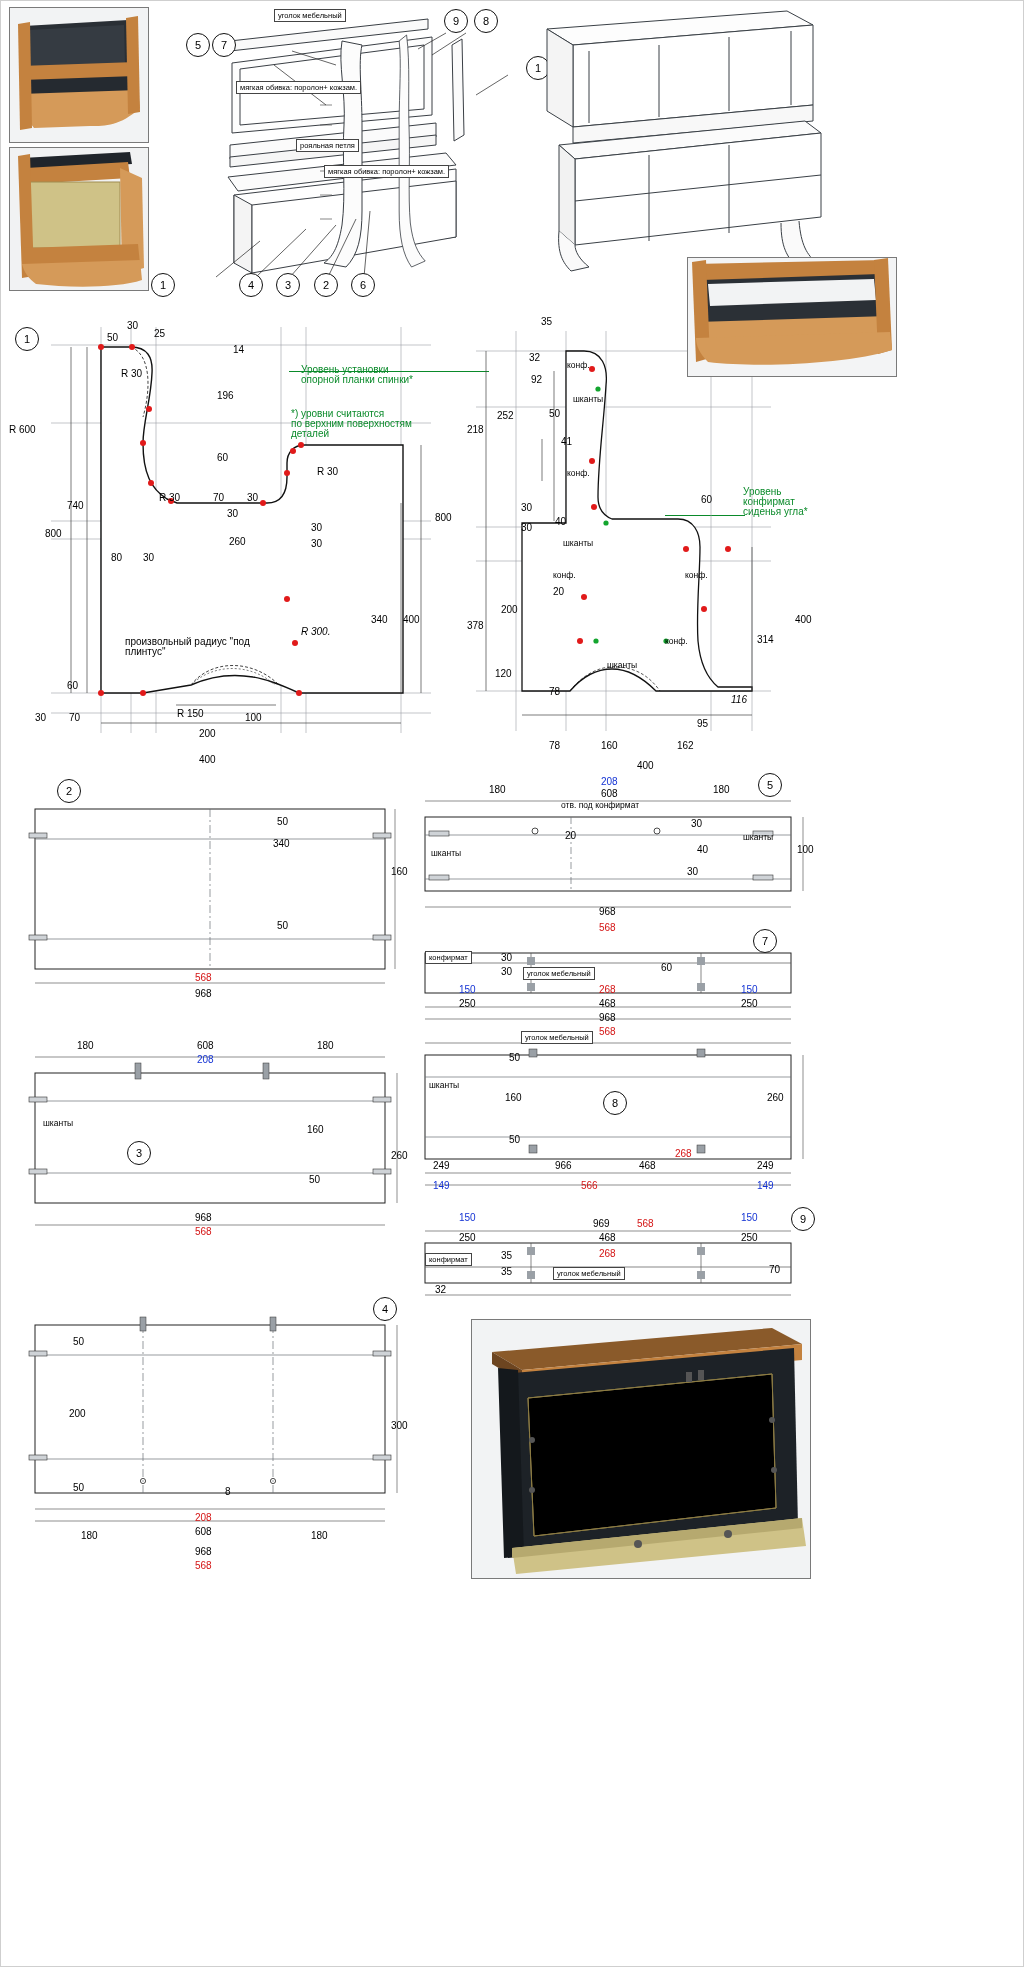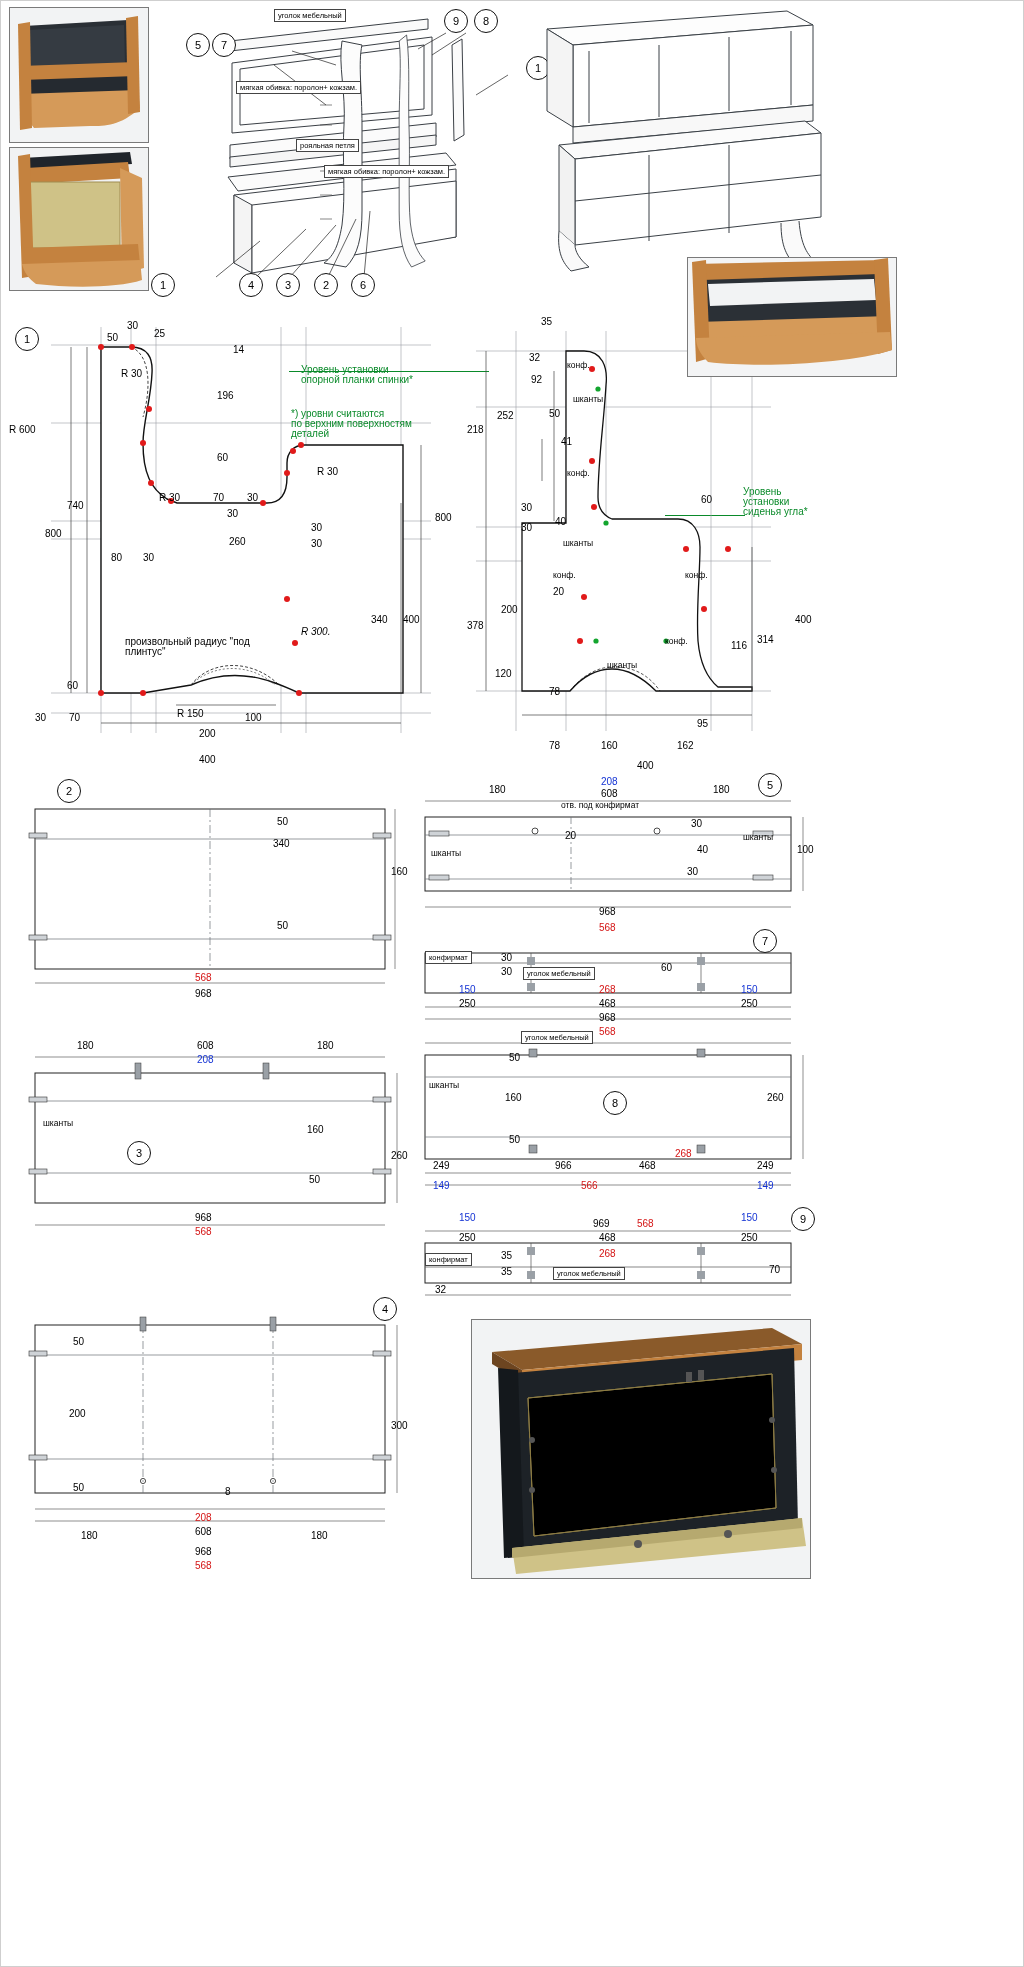--- a/index.html
+++ b/index.html
@@ -225,21 +225,21 @@
   <div class="lbl" style="left:198px;top:754px;">400</div>
   <div class="lbl" style="left:124px;top:636px;max-width:130px;white-space:normal;">произвольный радиус "под плинтус"</div>
 
   <div class="lbl green" style="left:300px;top:364px;white-space:pre;">Уровень установки
 опорной планки спинки*</div>
   <div class="lbl green" style="left:290px;top:408px;white-space:pre;">*) уровни считаются
 по верхним поверхностям
 деталей</div>
   <div class="abs" style="left:288px;top:370px;width:200px;height:10px;border-top:1px solid #0a8a2a;"></div>
   <div class="lbl green" style="left:742px;top:486px;white-space:pre;">Уровень
-установки
+конфирмат
 сиденья угла*</div>
   <div class="abs" style="left:664px;top:514px;width:80px;height:10px;border-top:1px solid #0a8a2a;"></div>
 
   <div class="abs" style="left:455px;top:310px;width:330px;height:440px;">
     <svg width="330" height="440" viewBox="0 0 330 440">
       <g stroke="#9aa0a6" stroke-width=".6" fill="none">
         <line x1="20" y1="40" x2="315" y2="40"></line>
         <line x1="20" y1="96" x2="315" y2="96"></line>
         <line x1="20" y1="216" x2="315" y2="216"></line>
         <line x1="20" y1="250" x2="315" y2="250"></line>
@@ -295,21 +295,21 @@
   <div class="lbl" style="left:552px;top:586px;">20</div>
   <div class="lbl" style="left:500px;top:604px;">200</div>
   <div class="lbl" style="left:466px;top:620px;">378</div>
   <div class="lbl" style="left:494px;top:668px;">120</div>
   <div class="lbl" style="left:548px;top:686px;">78</div>
   <div class="lbl" style="left:434px;top:512px;">800</div>
   <div class="lbl" style="left:548px;top:740px;">78</div>
   <div class="lbl" style="left:600px;top:740px;">160</div>
   <div class="lbl" style="left:676px;top:740px;">162</div>
   <div class="lbl" style="left:696px;top:718px;">95</div>
-  <div class="lbl" style="left:730px;top:640px;">116</div>
+  <div class="lbl" style="left:730px;top:694px;font-style:italic;">116</div>
   <div class="lbl" style="left:756px;top:634px;">314</div>
   <div class="lbl" style="left:794px;top:614px;">400</div>
   <div class="lbl" style="left:636px;top:760px;">400</div>
   <div class="lbl" style="left:700px;top:494px;">60</div>
   <div class="lbl sm" style="left:566px;top:360px;">конф.</div>
   <div class="lbl sm" style="left:572px;top:394px;">шканты</div>
   <div class="lbl sm" style="left:566px;top:468px;">конф.</div>
   <div class="lbl sm" style="left:562px;top:538px;">шканты</div>
   <div class="lbl sm" style="left:552px;top:570px;">конф.</div>
   <div class="lbl sm" style="left:684px;top:570px;">конф.</div>

